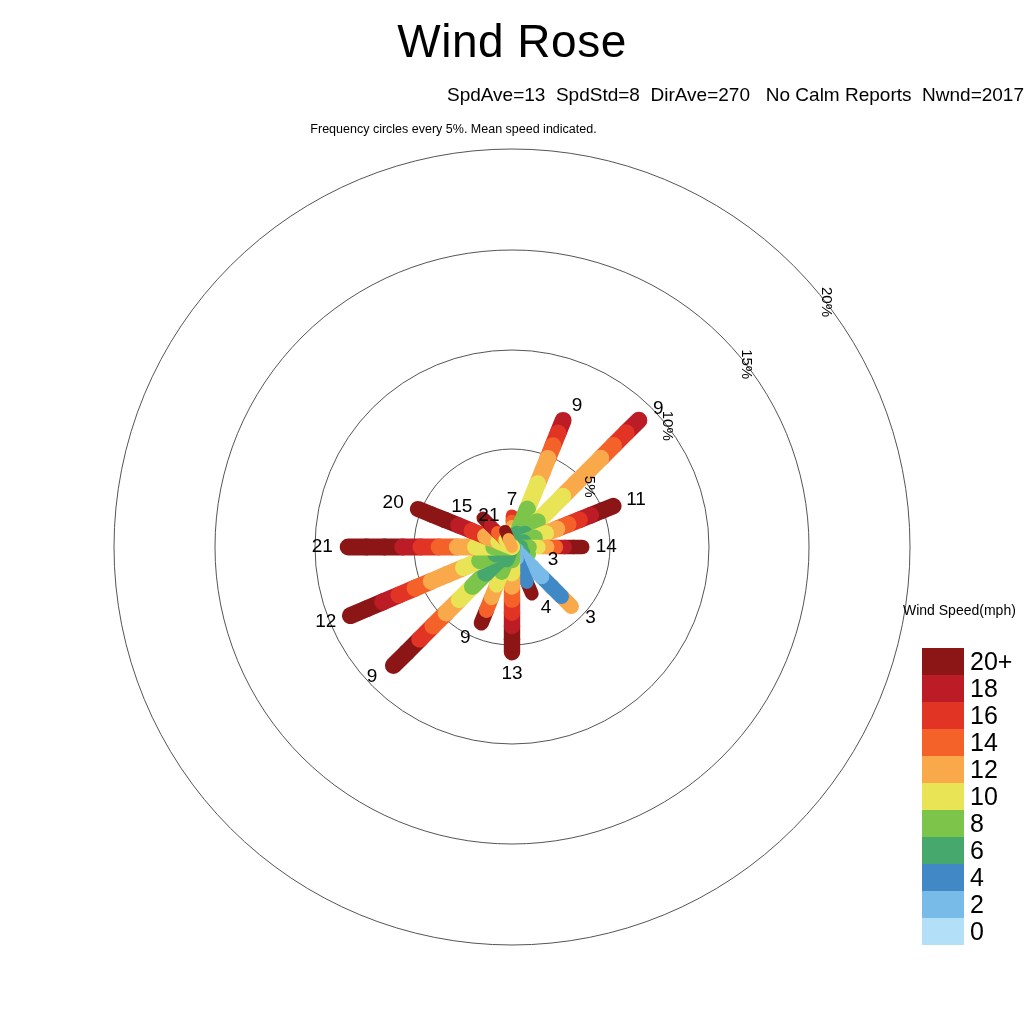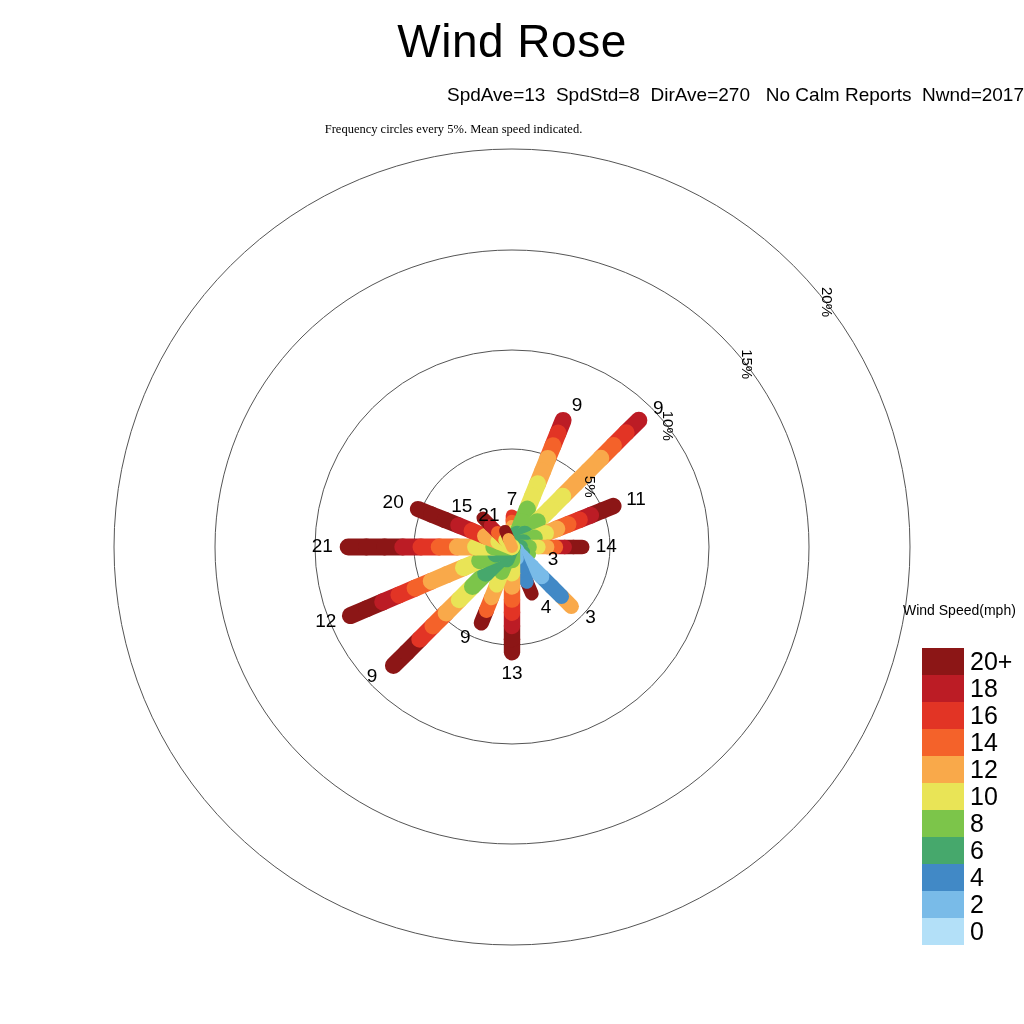--- a/index.html
+++ b/index.html
@@ -21,21 +21,21 @@
   }
   .subtitle{
     position:absolute;left:0;top:84px;width:1024px;
     text-align:right;
     font-size:19px;font-weight:400;color:#000;
     white-space:pre;
   }
   .subnote{
     position:absolute;left:0;top:122px;width:907px;
     text-align:center;
-    font-size:12.5px;font-weight:400;color:#000;font-family:Liberation Serif, serif;
+    font-size:12.5px;font-weight:400;color:#000;
   }
 
   #plot{position:absolute;left:0;top:0;width:1024px;height:1024px;}
 
   .legend-title{
     position:absolute;
     left:903px;top:602px;
     font-size:14px;color:#000;white-space:nowrap;
   }
   .legend-box{

